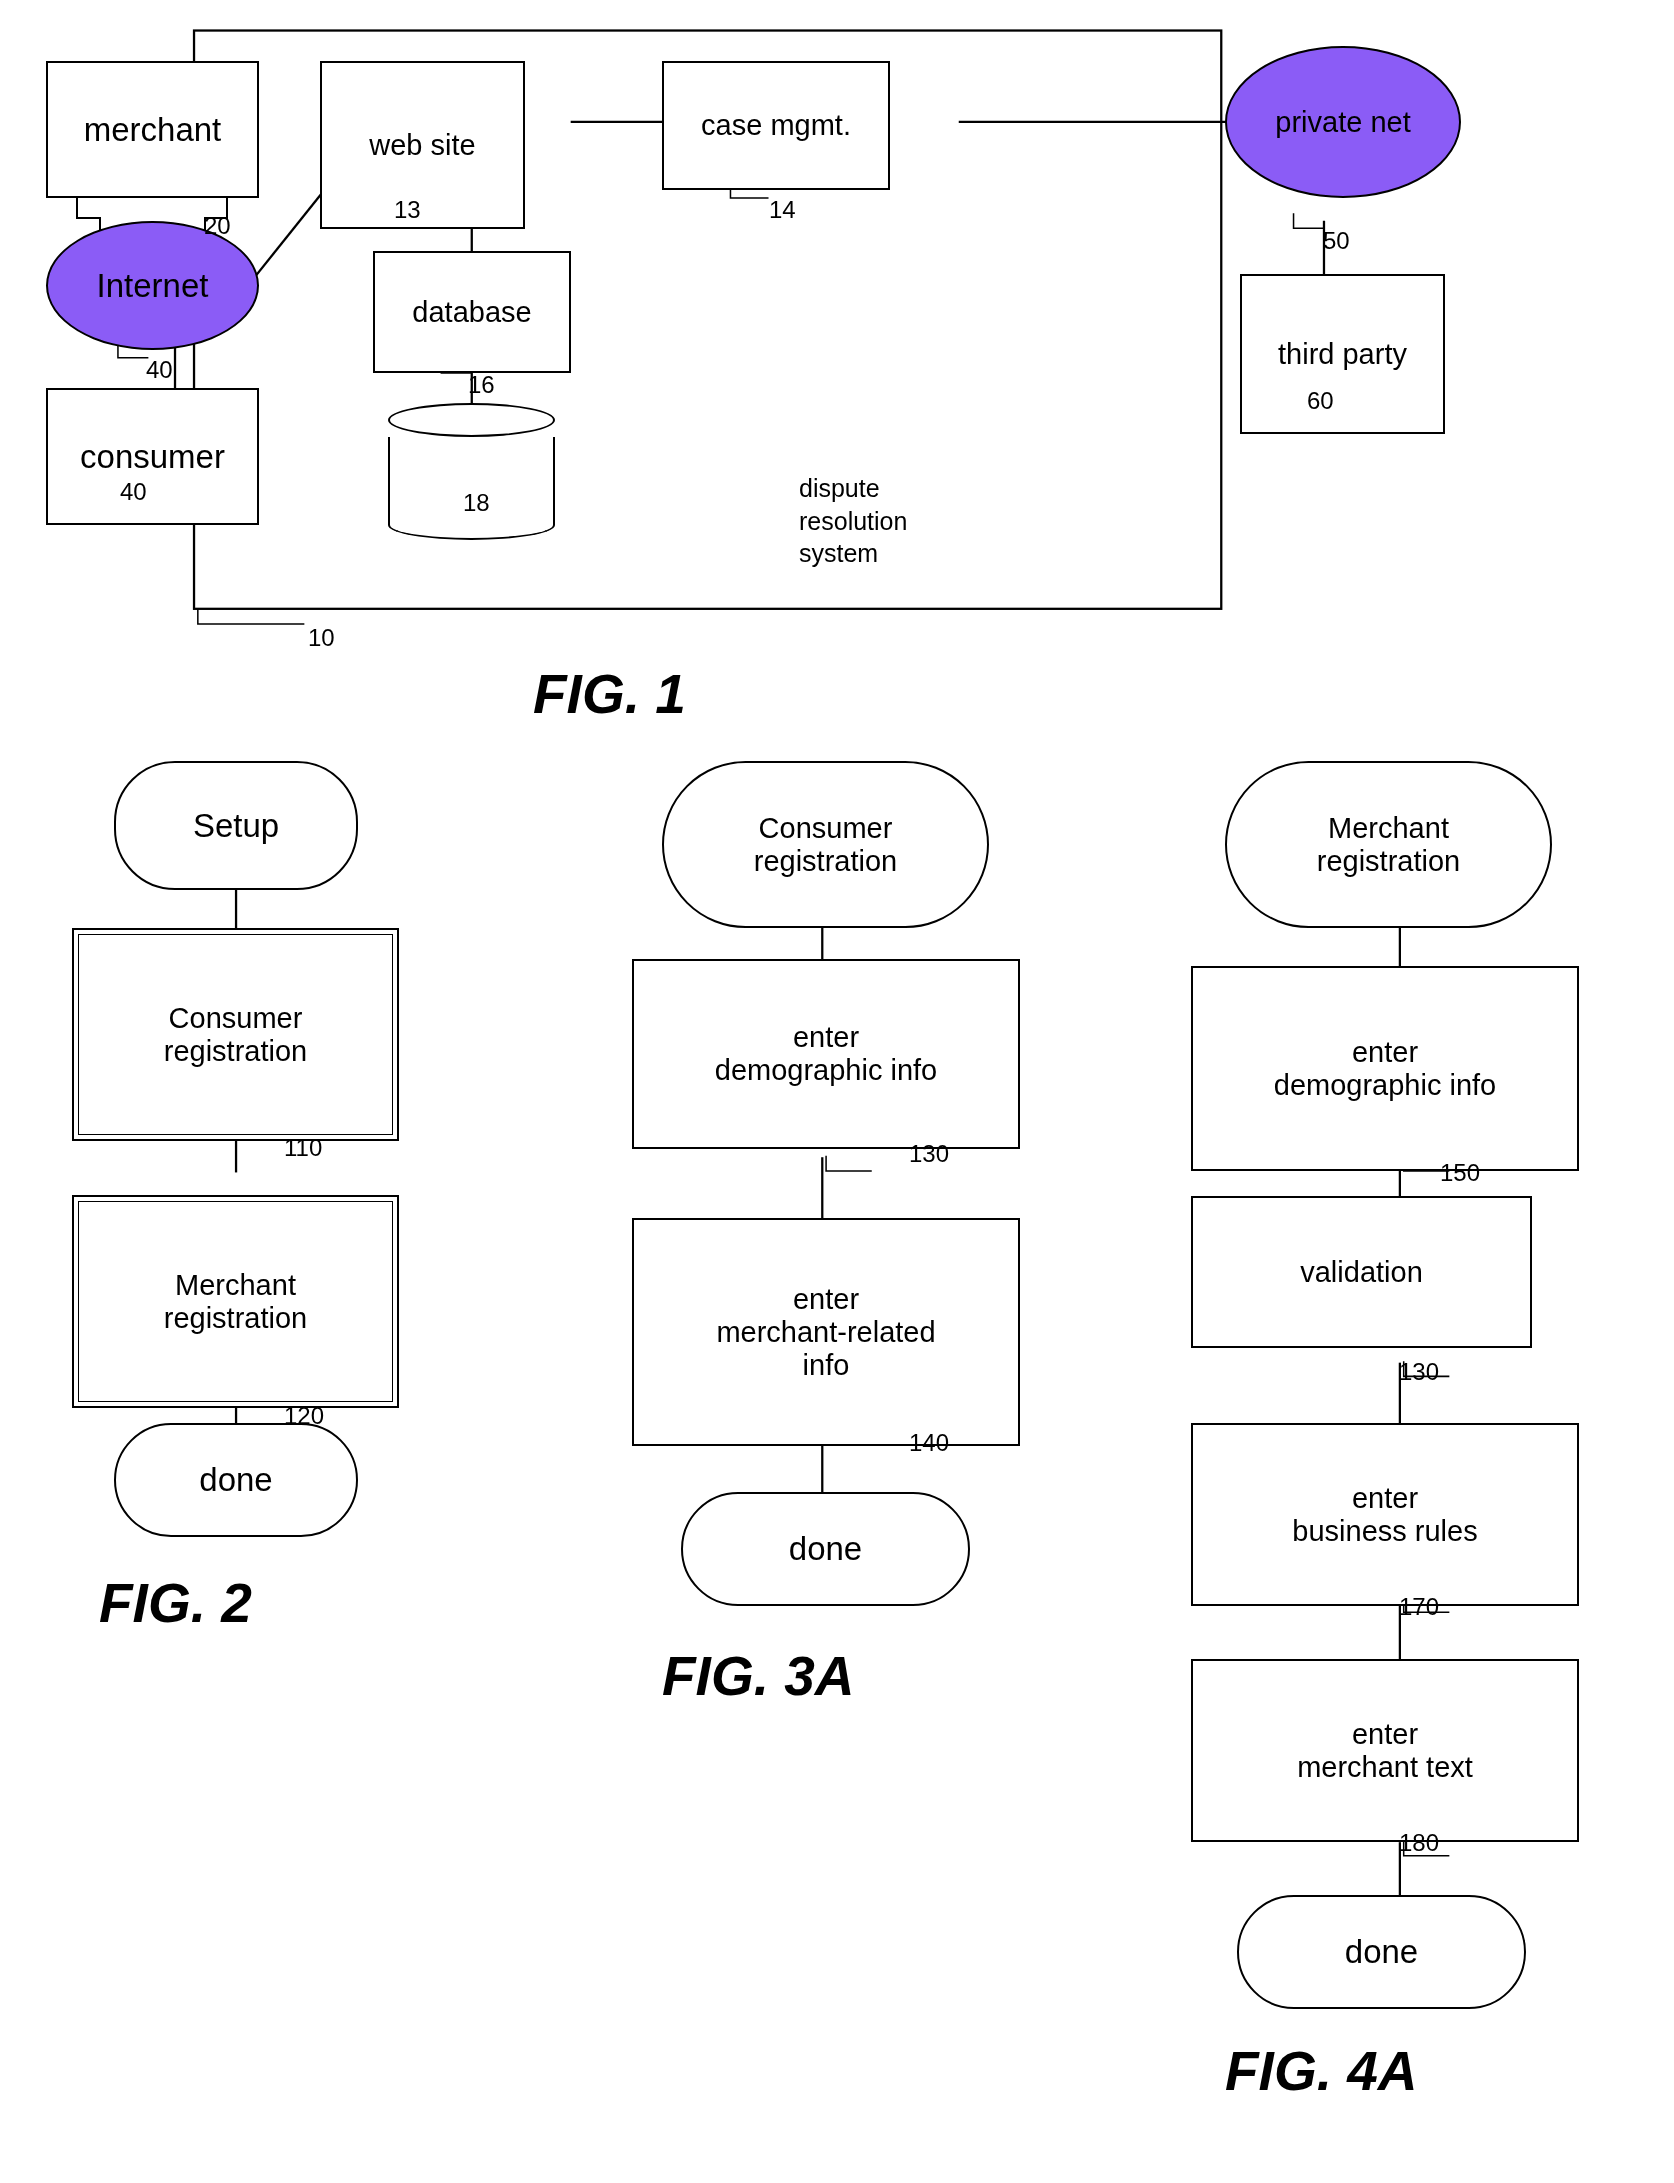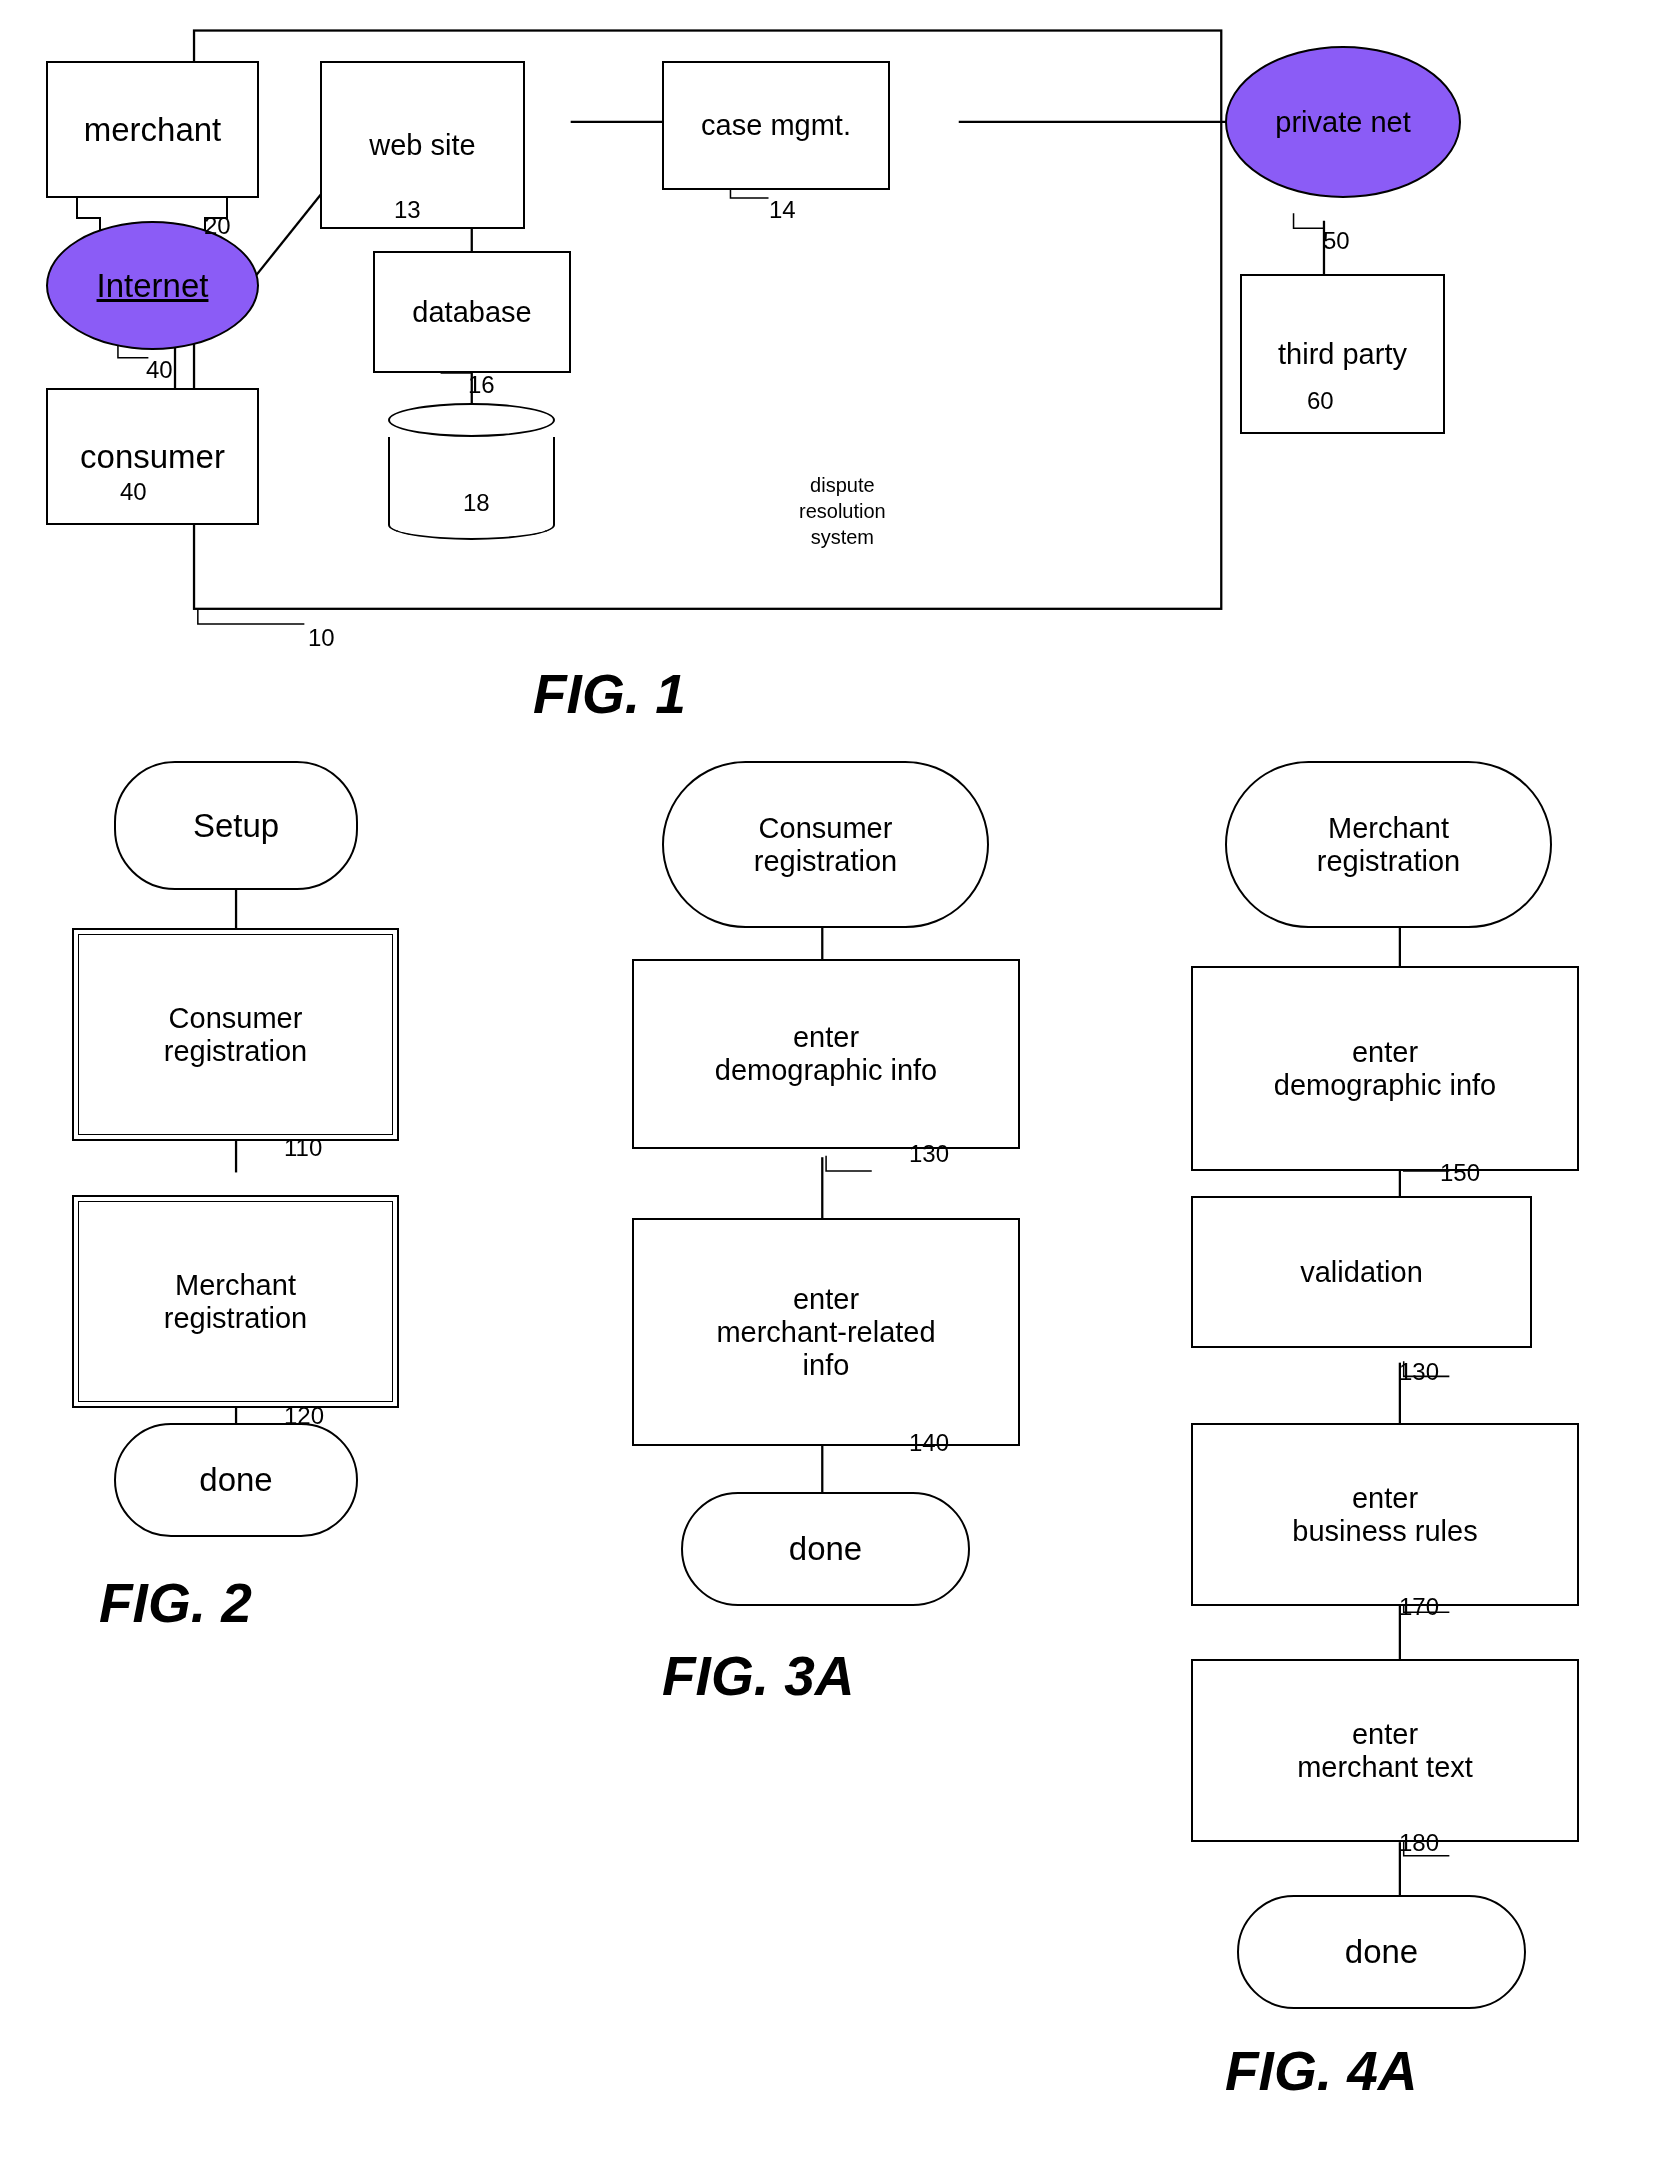--- a/index.html
+++ b/index.html
@@ -163,21 +163,21 @@
     <path d="M1680,490 L1680,510 L1720,510" fill="none" stroke="#000" stroke-width="2"></path>
   </svg>
 
   <div class="box-rect" style="left:46px;top:61px;width:213px;height:137px;font-size:33px;">
     <span>merchant</span>
   </div>
 
   <div style="position:absolute;left:76px;top:196px;width:152px;height:23px;border:2.3px solid #000;background:#fff;"></div>
   <div style="position:absolute;left:99px;top:217px;width:107px;height:15px;border:2.3px solid #000;border-top:none;background:#fff;"></div>
 
-  <div class="box-cloud" style="left:46px;top:221px;width:213px;height:129px;font-size:33px;text-decoration:underline;">
+  <div class="box-cloud" style="left:46px;top:221px;width:213px;height:129px;font-size:33px;">
     <span>Internet</span>
   </div>
 
   <div class="box-rect" style="left:46px;top:388px;width:213px;height:137px;font-size:33px;">
     <span>consumer</span>
   </div>
 
   <div class="box-rect" style="left:320px;top:61px;width:205px;height:168px;font-size:29px;">
     <span>web site</span>
   </div>
@@ -197,21 +197,21 @@
   </div>
 
   <div class="box-cloud" style="left:1225px;top:46px;width:236px;height:152px;font-size:29px;border-radius:60%;">
     <span>private net</span>
   </div>
 
   <div class="box-rect" style="left:1240px;top:274px;width:205px;height:160px;font-size:29px;">
     <span>third party</span>
   </div>
 
-  <div style="position:absolute;left:799px;top:472px;font-size:20px;text-align:center;line-height:1.3;">
+  <div style="position:absolute;left:799px;top:472px;font-size:25px;line-height:1.3;">
     dispute<br>resolution<br>system
   </div>
 
   <span class="label-text" style="left:308px;top:624px;">10</span>
   <span class="label-text" style="left:394px;top:196px;">13</span>
   <span class="label-text" style="left:769px;top:196px;">14</span>
   <span class="label-text" style="left:468px;top:371px;">16</span>
   <span class="label-text" style="left:463px;top:489px;">18</span>
   <span class="label-text" style="left:204px;top:212px;">20</span>
   <span class="label-text" style="left:146px;top:356px;">40</span>

